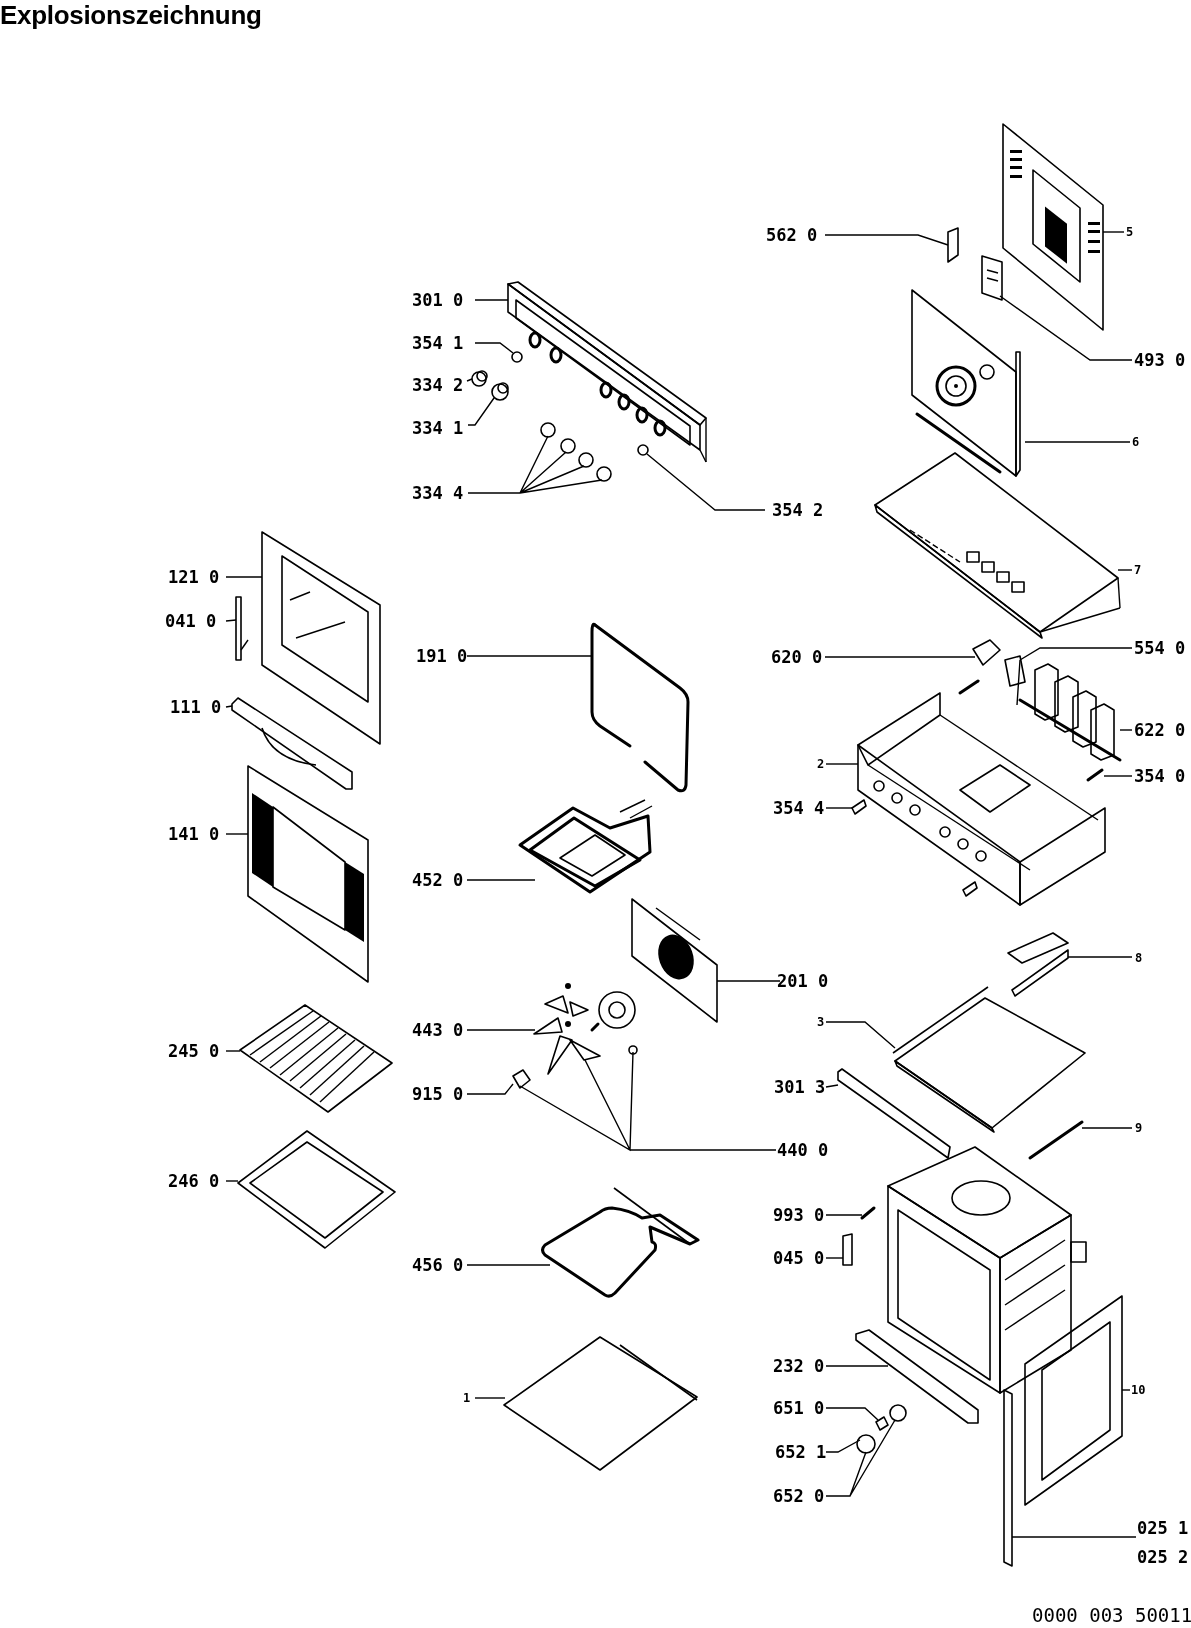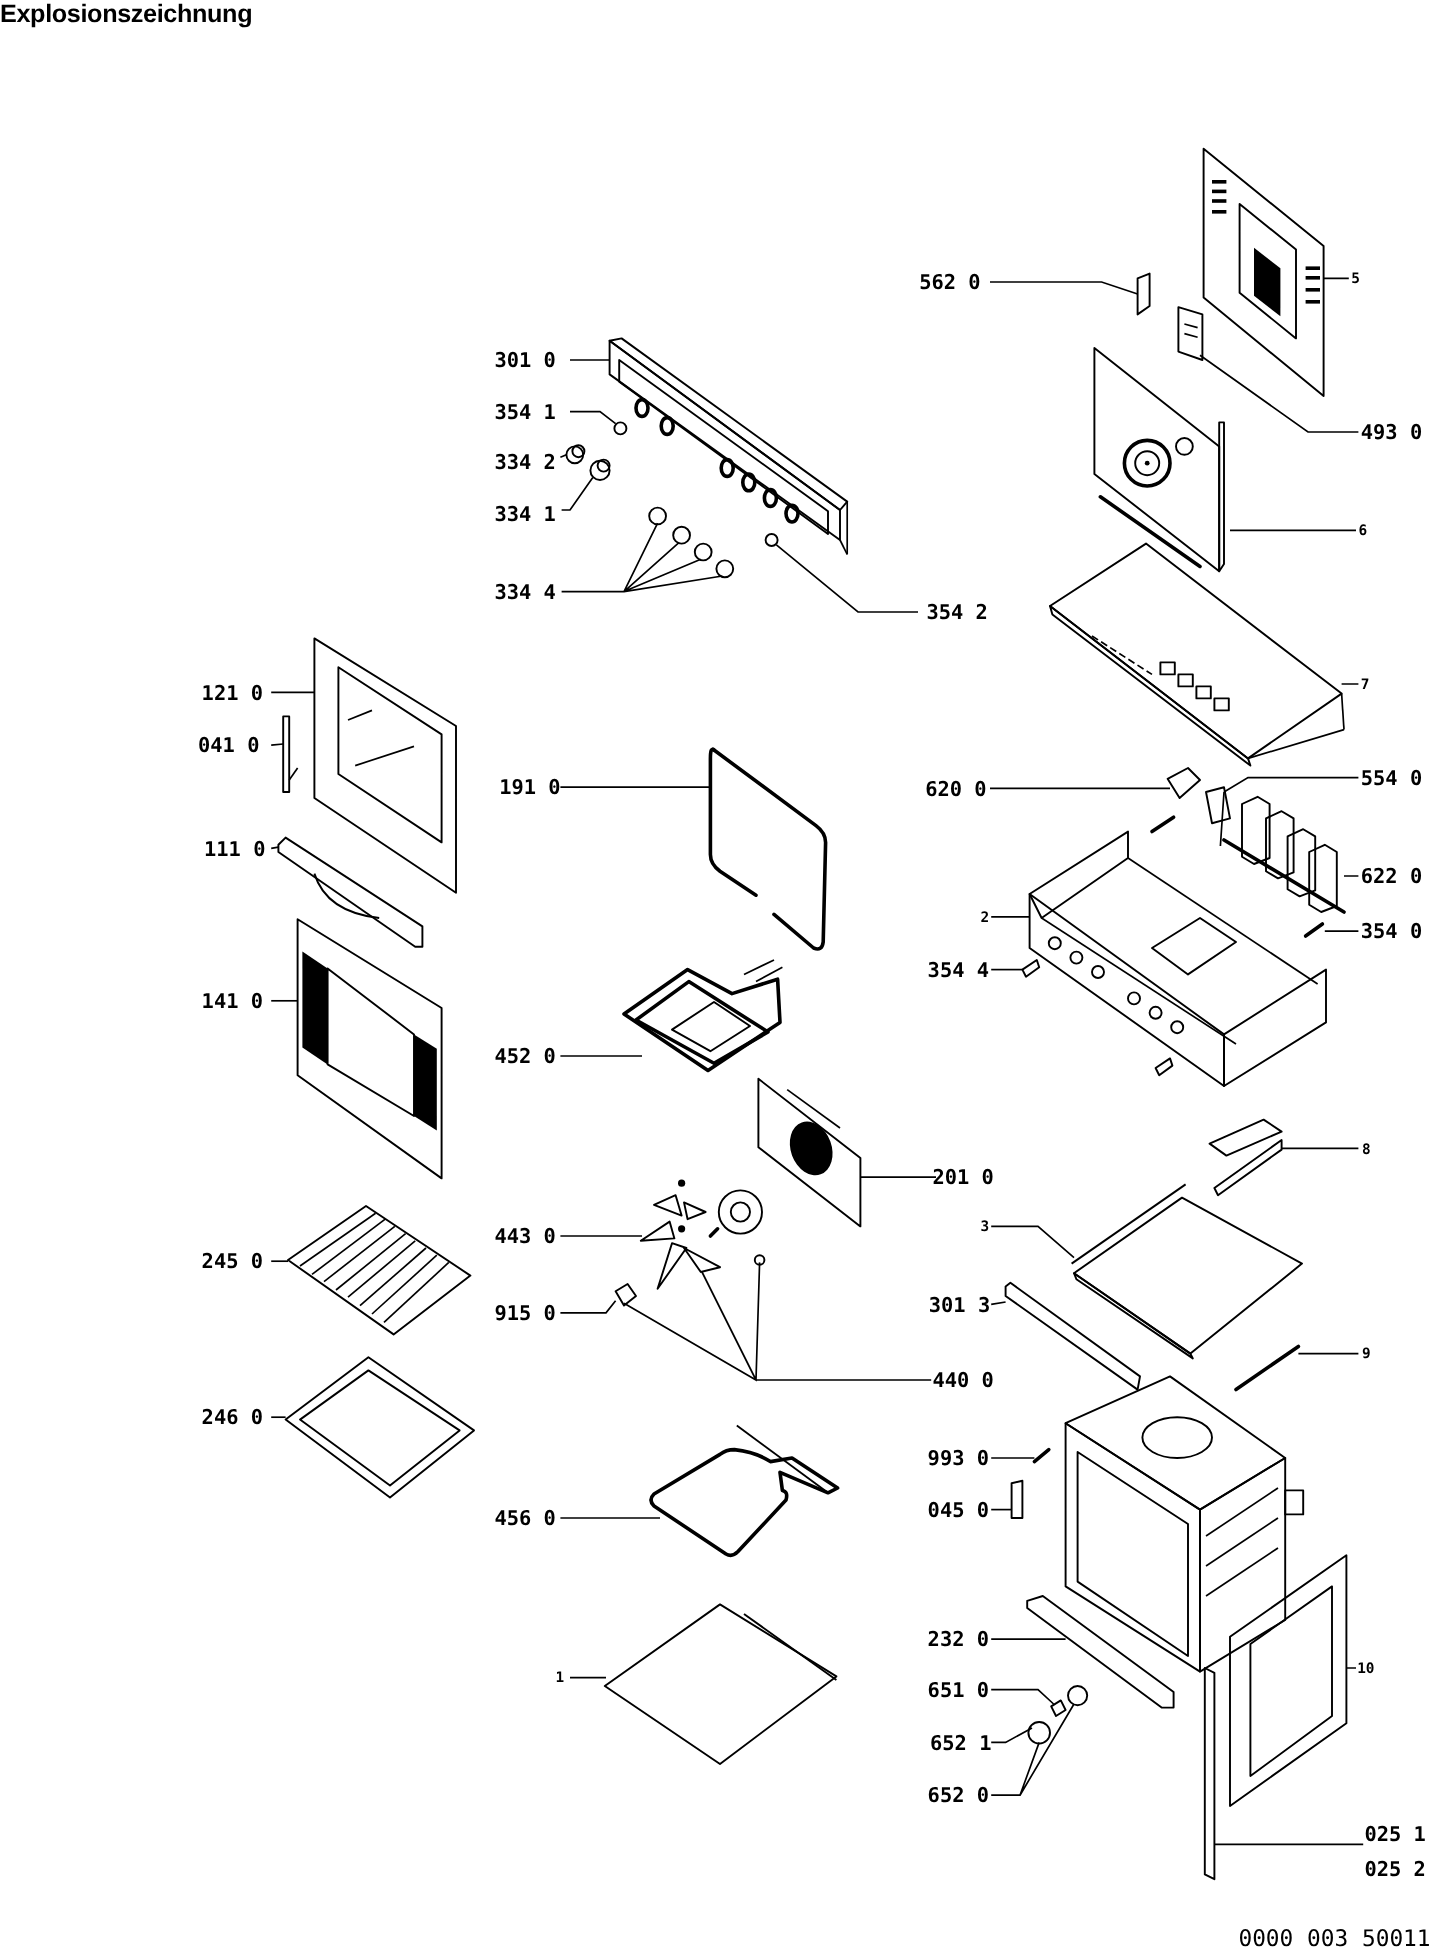--- a/index.html
+++ b/index.html
@@ -1,17 +1,17 @@
 <!DOCTYPE html>
 <html><head>
 <meta charset="utf-8">
 <style>
   html, body { margin: 0; padding: 0; background: #ffffff; }
   body { width: 1191px; height: 1628px; position: relative; overflow: hidden; font-family: "Liberation Sans", sans-serif; }
-  .title { position: absolute; left: 0; top: 0; font-family: "Liberation Sans", sans-serif; font-weight: bold; font-size: 21px; color: #000; letter-spacing: -0.3px; }
+  .title { position: absolute; left: 0; top: 0; font-family: "Liberation Sans", sans-serif; font-weight: bold; font-size: 26px; color: #000; letter-spacing: -0.3px; }
   svg.drawing { position: absolute; left: 0; top: 0; }
   .lbl { font-family: "DejaVu Sans Mono", monospace; font-size: 17px; font-weight: bold; fill: #000; }
   .lbl-s { font-family: "DejaVu Sans Mono", monospace; font-size: 12px; font-weight: bold; fill: #000; }
   .docnum { font-family: "DejaVu Sans Mono", monospace; font-size: 19px; fill: #000; }
   .ln { stroke: #000; stroke-width: 1.4; fill: none; }
   .pt { stroke: #000; stroke-width: 1.6; fill: none; stroke-linejoin: round; }
   .pt-thick { stroke: #000; stroke-width: 3; fill: none; stroke-linejoin: round; stroke-linecap: round; }
   .fill-dark { fill: #000; }
 </style>
 </head>

